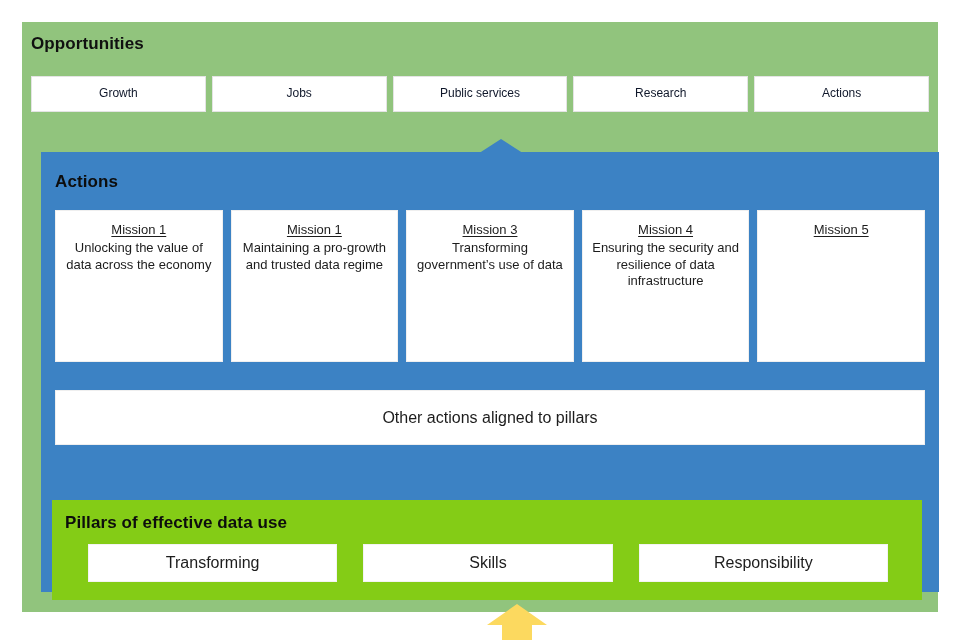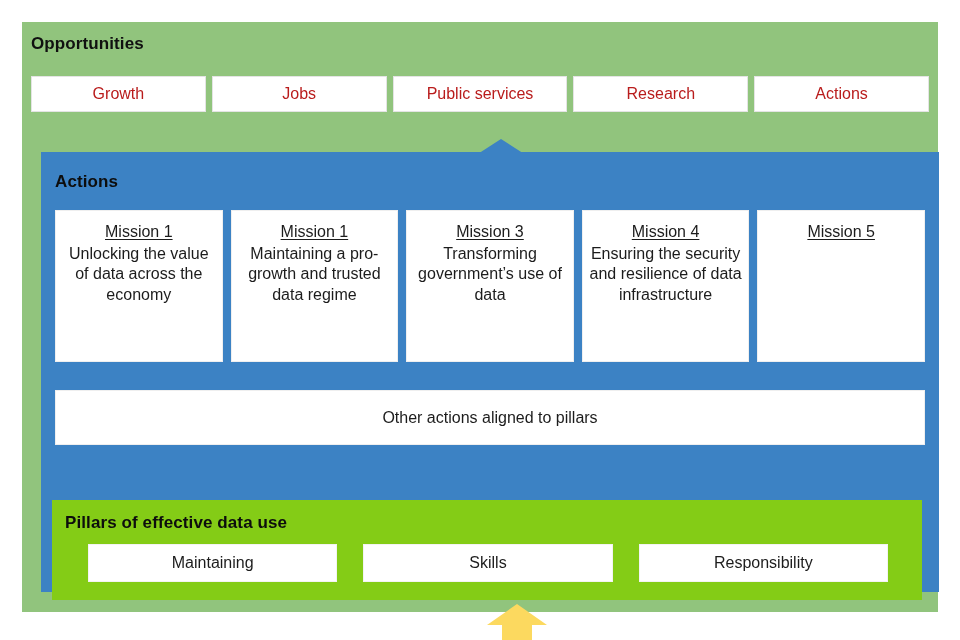--- a/index.html
+++ b/index.html
@@ -57,22 +57,22 @@
     gap: 6px;
   }
   .chip {
     flex: 1 1 0;
     background: #ffffff;
     border: 1px solid #e4e4e4;
     box-sizing: border-box;
     display: flex;
     align-items: center;
     justify-content: center;
-    font-size: 16px;
-    color: #b91c1c;
+    font-size: 12px;
+    color: #0f172a;
     text-align: center;
     line-height: 1.15;
   }
 
   
   .actions-band {
     position: absolute;
     left: 19px;
     top: 130px;
     width: 898px;
@@ -99,21 +99,21 @@
     flex: 1 1 0;
     background: #ffffff;
     border: 1px solid #efefef;
     box-sizing: border-box;
     display: flex;
     flex-direction: column;
     align-items: center;
     justify-content: flex-start;
     padding: 11px 6px 6px 6px;
     text-align: center;
-    font-size: 16px;
+    font-size: 13px;
     color: #1c1c1c;
     line-height: 1.29;
   }
   .mission-heading {
     text-decoration: underline;
     text-underline-offset: 2px;
     margin-bottom: 1px;
     white-space: nowrap;
   }
   .mission-desc {
@@ -254,21 +254,21 @@
       <svg class="arrow arrow-yellow" viewBox="0 0 60 39">
         <polygon points="30,0 60,21 45,21 45,39 15,39 15,21 0,21" fill="#fcd95f"></polygon>
       </svg>
 
       <div class="pillars-band">
 
         <div class="band-title pillars-title">Pillars of effective data use</div>
 
         <div class="pillar-row">
           <div class="pillar-chip">
-            <span>Maintaining</span>
+            <span>Transforming</span>
           </div>
           <div class="pillar-chip">
             <span>Skills</span>
           </div>
           <div class="pillar-chip">
             <span>Responsibility</span>
           </div>
         </div>
 
       </div>

